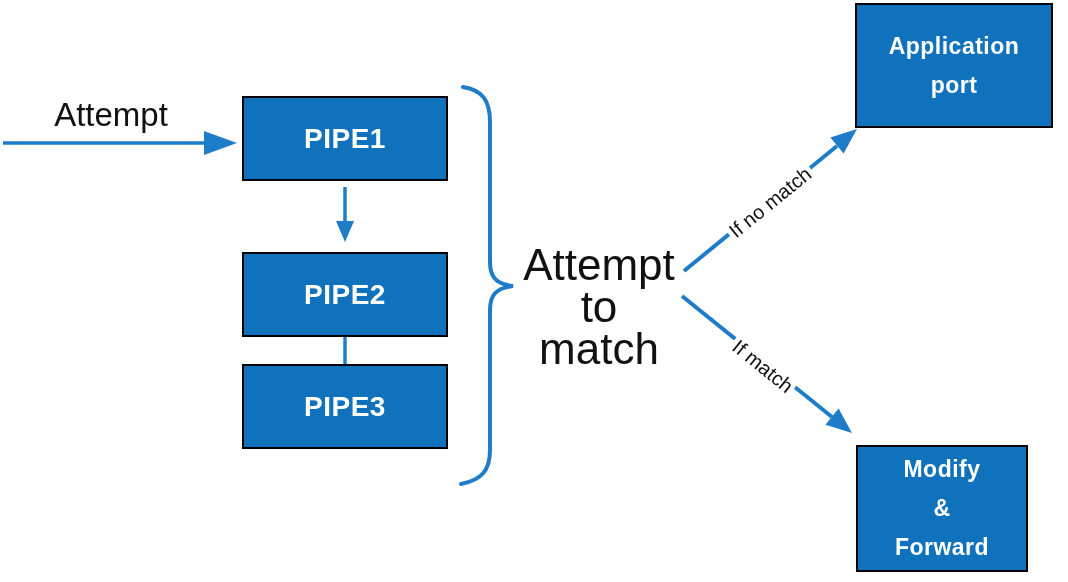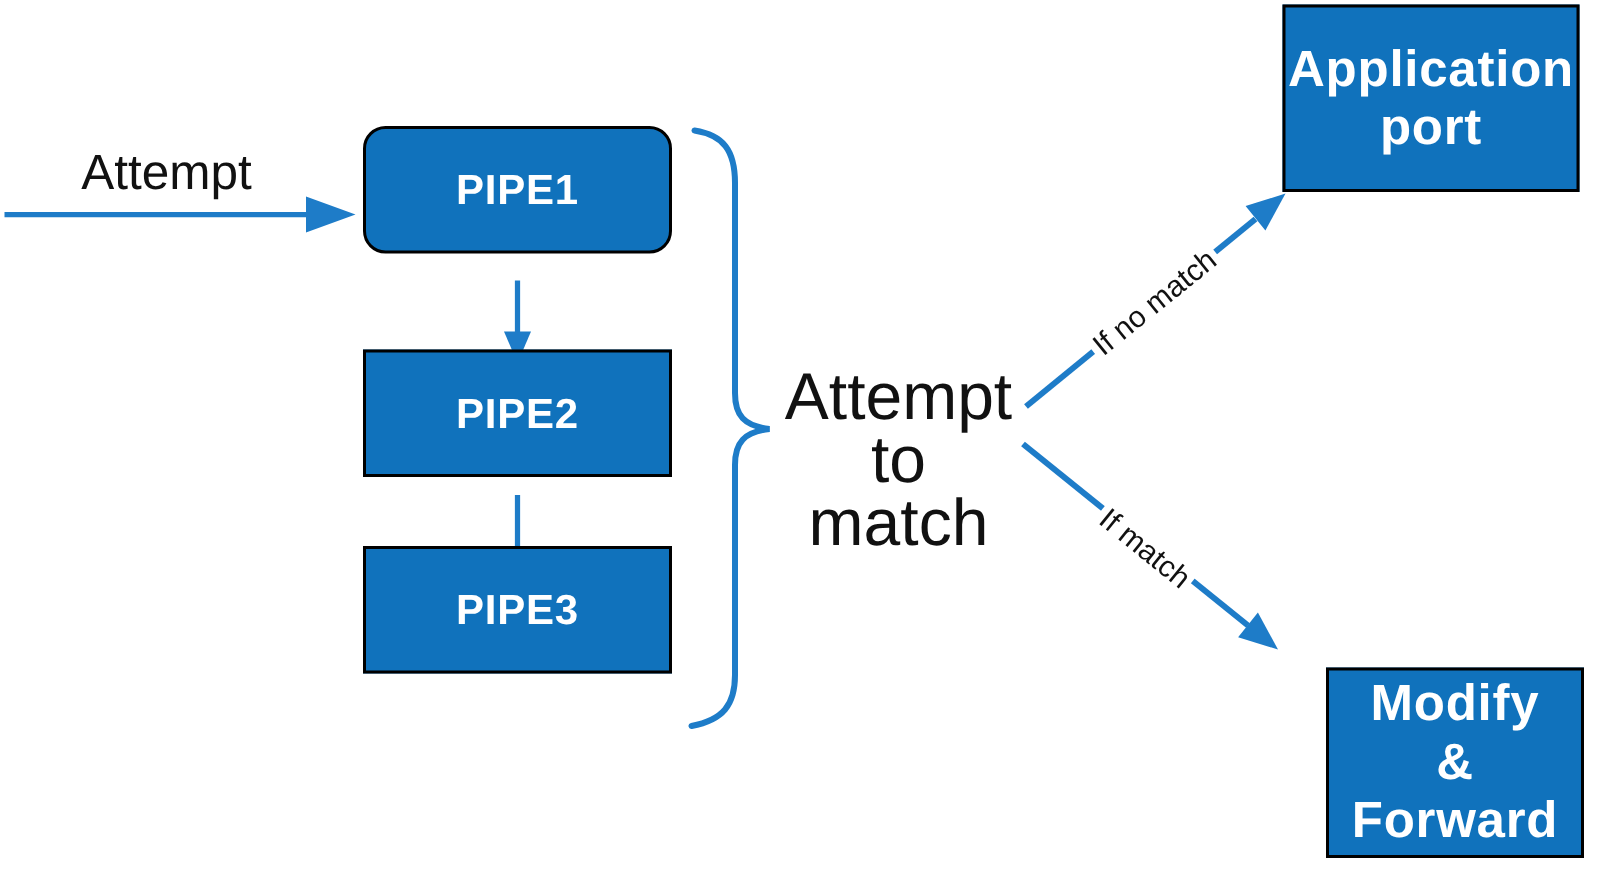--- a/index.html
+++ b/index.html
@@ -36,33 +36,33 @@
     text-align: center;
     white-space: pre-line;
     letter-spacing: 0.5px;
   }
   .pipe-box {
     left: 242px;
     width: 206px;
     height: 85px;
   }
   .pipe-box .node-label { font-size: 28px; }
-  #pipe1 { top: 84px; border-radius: 15px; }
-  #pipe2 { top: 233px; }
+  #pipe1 { top: 96px; }
+  #pipe2 { top: 252px; }
   #pipe3 { top: 364px; }
   #app-port {
     left: 855px; top: 3px;
     width: 198px; height: 125px;
   }
   #mod-fwd {
     left: 856px; top: 445px;
-    width: 172px; height: 127px; margin-left: 28px;
+    width: 172px; height: 127px;
   }
   #app-port .node-label, #mod-fwd .node-label {
-    font-size: 34px;
+    font-size: 23px;
     line-height: 39px;
   }
   .free-label {
     position: absolute;
     color: #111111;
     text-align: center;
   }
   #packet-label {
     left: 36px; top: 96px;
     width: 150px;

